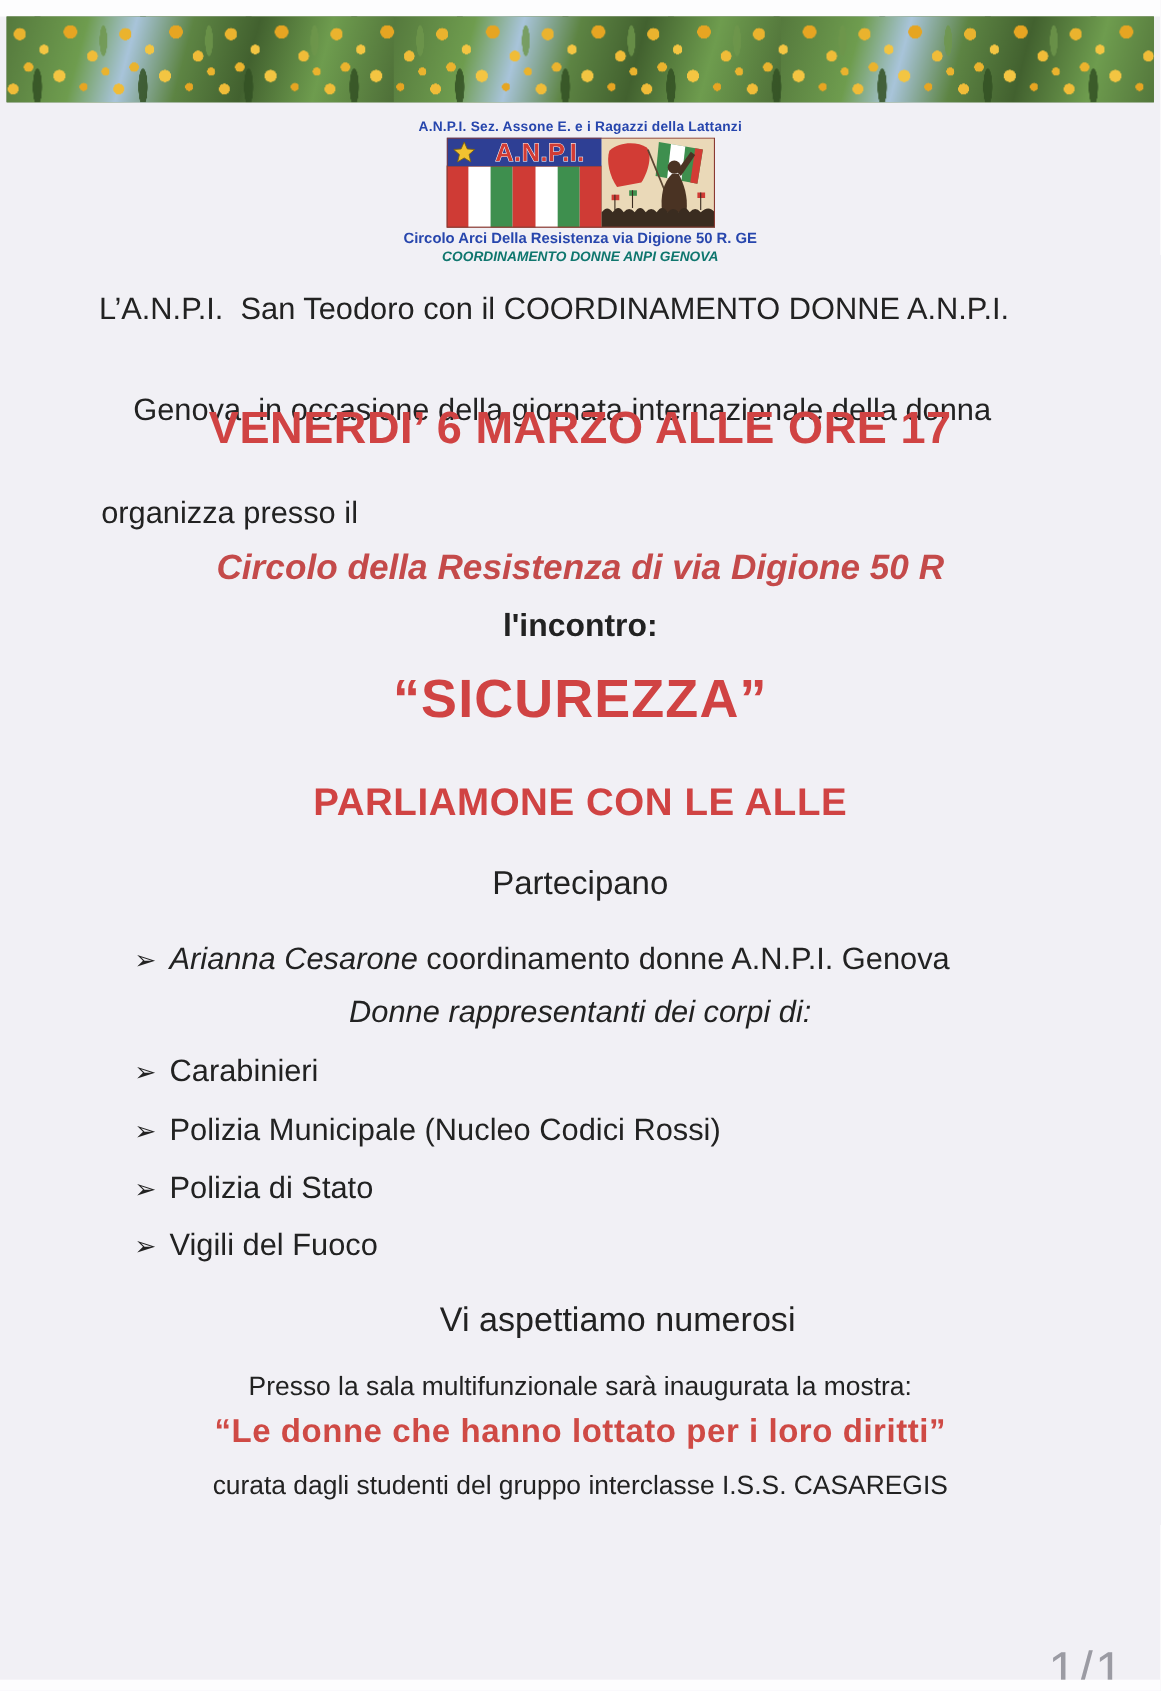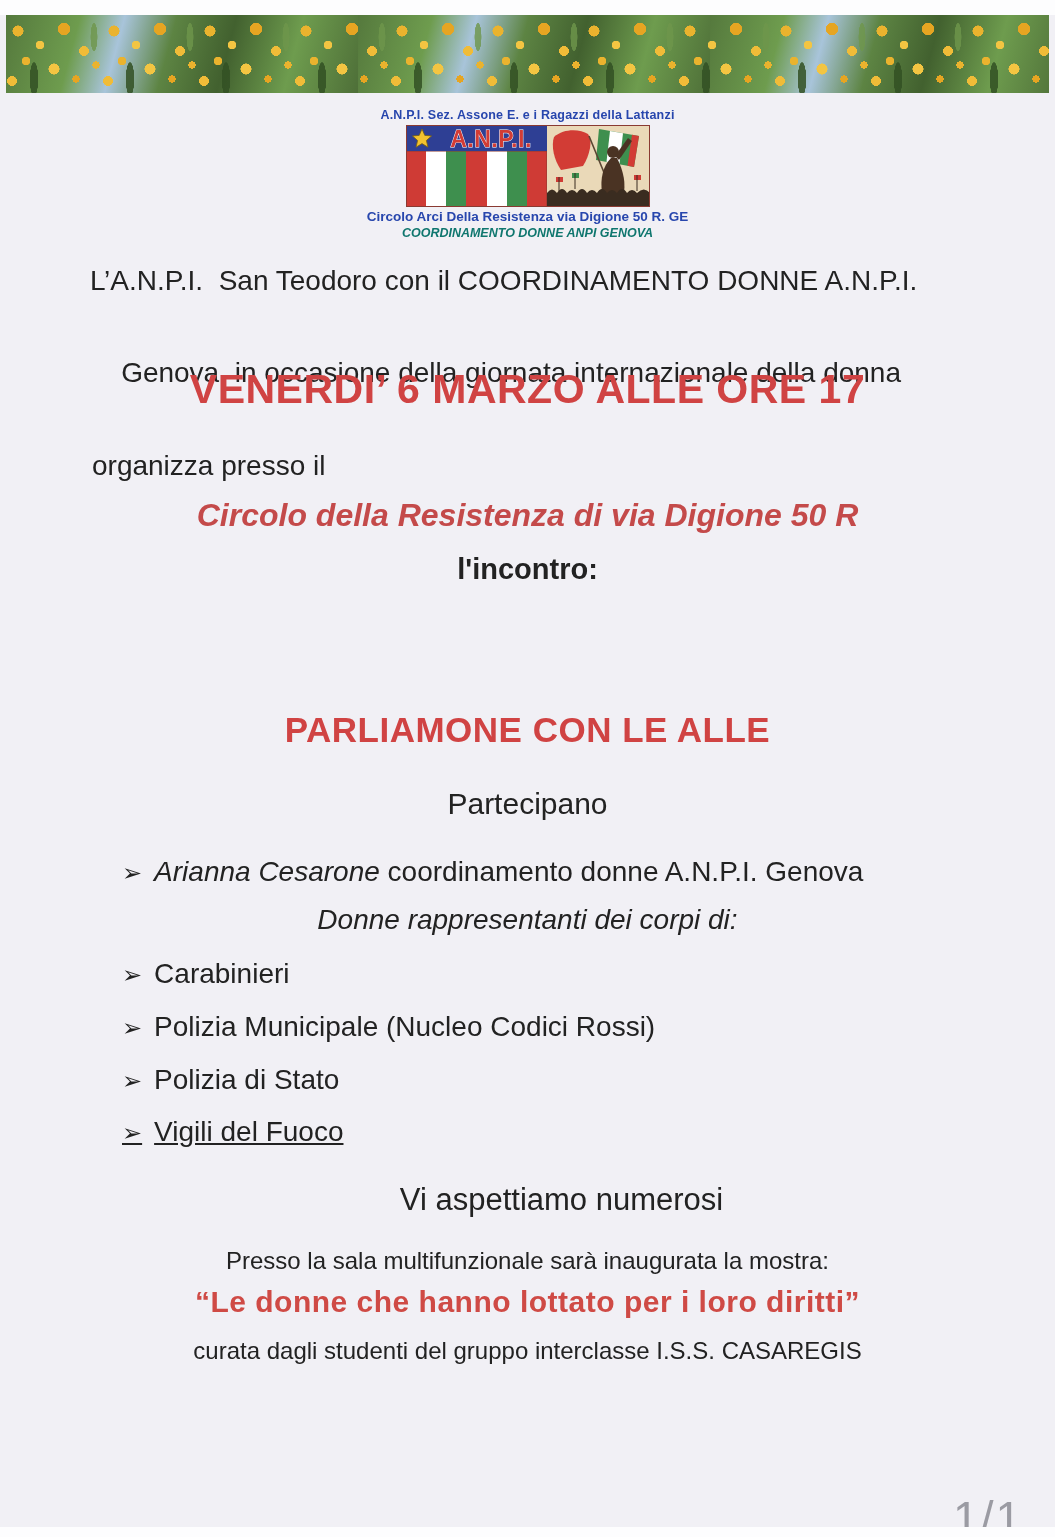--- a/index.html
+++ b/index.html
@@ -75,21 +75,21 @@
   }
   .participants-label { position: absolute; top: 787px; left: 0; width: 100%; text-align: center; font-size: 30px; }
   .bullet-line { position: absolute; left: 122px; font-size: 28px; }
   .bullet-line .bullet { margin-right: 12px; font-size: 24px; }
   .bullet-first { top: 856px; }
   .italic-name { font-style: italic; }
   .representatives {
     position: absolute; top: 904px; left: 0; width: 100%;
     text-align: center; font-size: 28px; font-style: italic;
   }
-  .li-0 { top: 958px; } .li-1 { top: 1011px; } .li-2 { top: 1064px; } .li-3 { top: 1116px; text-decoration: underline; }
+  .li-0 { top: 958px; } .li-1 { top: 1011px; } .li-2 { top: 1064px; } .li-3 { top: 1116px; }
   .closing { position: absolute; top: 1182px; left: 0; width: 100%; text-align: center; font-size: 31px; padding-left: 34px; }
   .exh-intro { position: absolute; top: 1247px; left: 0; width: 100%; text-align: center; font-size: 24px; }
   .exh-title {
     position: absolute; top: 1285px; left: 0; width: 100%;
     text-align: center; font-size: 30px; font-weight: bold; color: #cf4a45; letter-spacing: .5px;
   }
   .exh-curator { position: absolute; top: 1337px; left: 0; width: 100%; text-align: center; font-size: 24px; }
   .exh-end { position: absolute; top: 1377px; left: 0; width: 100%; text-align: center; font-size: 24px; }
 
   .page-indicator {
@@ -162,20 +162,21 @@
   </div>
 
   <div class="date-line">VENERDI’ 6 MARZO ALLE ORE 17</div>
 
   <div class="organizes">organizza presso il</div>
 
   <div class="venue">Circolo della Resistenza di via Digione 50 R</div>
 
   <div class="meeting-label">l'incontro:</div>
 
+  <h1 class="title">“SICUREZZA”</h1>
 
   <h2 class="subtitle">PARLIAMONE CON LE ALLE</h2>
 
   <div class="participants-label">Partecipano</div>
 
   <div class="bullet-line bullet-first">
     <span class="bullet">➢</span><span class="italic-name">Arianna Cesarone</span><span> coordinamento donne A.N.P.I. Genova</span>
   </div>
 
   <div class="representatives">Donne rappresentanti dei corpi di:</div>

